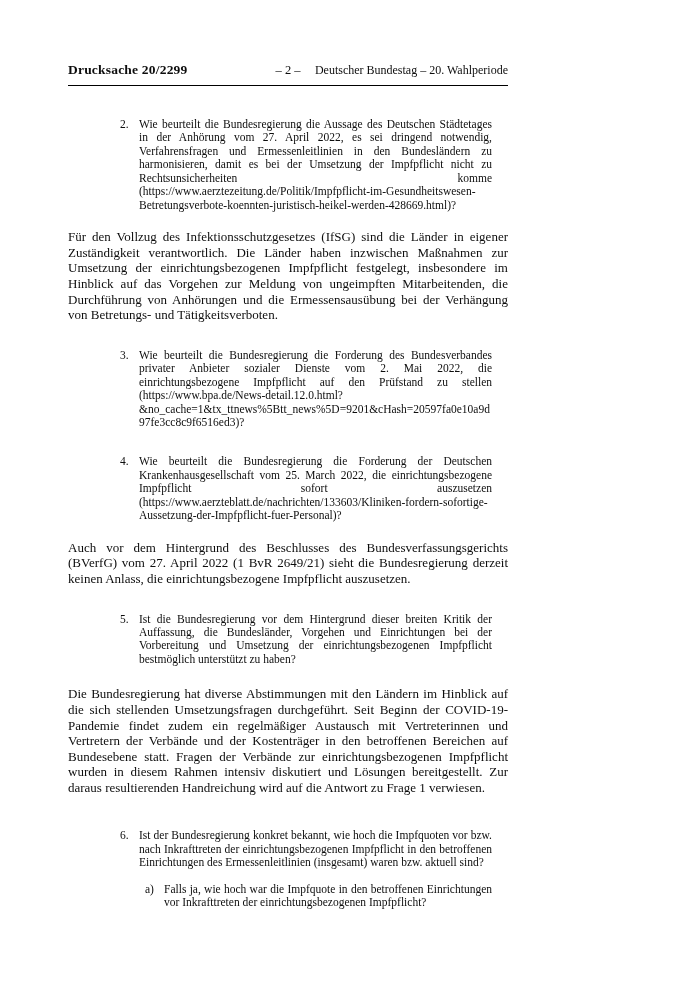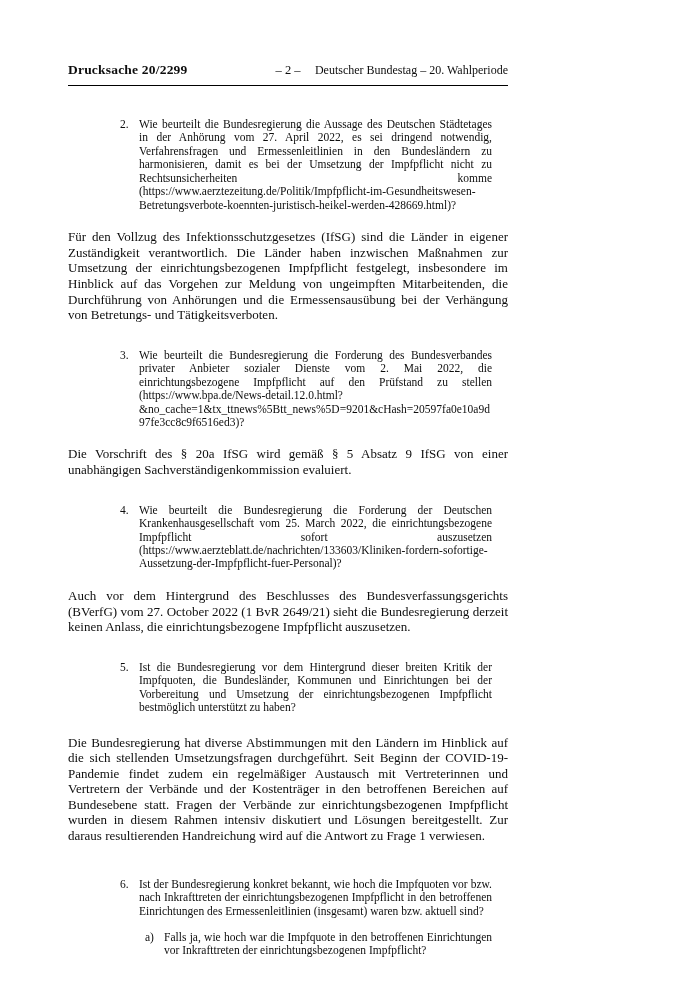--- a/index.html
+++ b/index.html
@@ -106,31 +106,30 @@
   <div class="question first">
     <span class="q-num">2.</span>
     <span class="q-text">Wie beurteilt die Bundesregierung die Aussage des Deutschen Städtetages in der Anhörung vom 27. April 2022, es sei dringend notwendig, Verfahrensfragen und Ermessenleitlinien in den Bundesländern zu harmonisieren, damit es bei der Umsetzung der Impfpflicht nicht zu Rechtsunsicherheiten komme (https://www.aerztezeitung.de/Politik/Impfpflicht-im-Gesundheitswesen-Betretungsverbote-koennten-juristisch-heikel-werden-428669.html)?</span>
   </div>
   <p class="answer">Für den Vollzug des Infektionsschutzgesetzes (IfSG) sind die Länder in eigener Zuständigkeit verantwortlich. Die Länder haben inzwischen Maßnahmen zur Umsetzung der einrichtungsbezogenen Impfpflicht festgelegt, insbesondere im Hinblick auf das Vorgehen zur Meldung von ungeimpften Mitarbeitenden, die Durchführung von Anhörungen und die Ermessensausübung bei der Verhängung von Betretungs- und Tätigkeitsverboten.</p>
 
   <div class="question">
     <span class="q-num">3.</span>
     <span class="q-text">Wie beurteilt die Bundesregierung die Forderung des Bundesverbandes privater Anbieter sozialer Dienste vom 2. Mai 2022, die einrichtungsbezogene Impfpflicht auf den Prüfstand zu stellen (https://www.bpa.de/News-detail.12.0.html?&amp;no_cache=1&amp;tx_ttnews%5Btt_news%5D=9201&amp;cHash=20597fa0e10a9d97fe3cc8c9f6516ed3)?</span>
   </div>
-  <p class="answer">Die Vorschrift des § 20a IfSG wird gemäß § 5 Absatz 9 IfSG von einer unabhängigen Sachverständigenkommission evaluiert.</p>
 
   <div class="question">
     <span class="q-num">4.</span>
     <span class="q-text">Wie beurteilt die Bundesregierung die Forderung der Deutschen Krankenhausgesellschaft vom 25. March 2022, die einrichtungsbezogene Impfpflicht sofort auszusetzen (https://www.aerzteblatt.de/nachrichten/133603/Kliniken-fordern-sofortige-Aussetzung-der-Impfpflicht-fuer-Personal)?</span>
   </div>
-  <p class="answer">Auch vor dem Hintergrund des Beschlusses des Bundesverfassungsgerichts (BVerfG) vom 27. October 2022 (1 BvR 2649/21) sieht die Bundesregierung derzeit keinen Anlass, die einrichtungsbezogene Impfpflicht auszusetzen.</p>
+  <p class="answer">Auch vor dem Hintergrund des Beschlusses des Bundesverfassungsgerichts (BVerfG) vom 27. April 2022 (1 BvR 2649/21) sieht die Bundesregierung derzeit keinen Anlass, die einrichtungsbezogene Impfpflicht auszusetzen.</p>
 
   <div class="question">
     <span class="q-num">5.</span>
-    <span class="q-text">Ist die Bundesregierung vor dem Hintergrund dieser breiten Kritik der Impfquoten, die Bundesländer, Kommunen und Einrichtungen bei der Vorbereitung und Umsetzung der einrichtungsbezogenen Impfpflicht bestmöglich unterstützt zu haben?</span>
+    <span class="q-text">Ist die Bundesregierung vor dem Hintergrund dieser breiten Kritik der Auffassung, die Bundesländer, Vorgehen und Einrichtungen bei der Vorbereitung und Umsetzung der einrichtungsbezogenen Impfpflicht bestmöglich unterstützt zu haben?</span>
   </div>
   <p class="answer mt-md">Die Bundesregierung hat diverse Abstimmungen mit den Ländern im Hinblick auf die sich stellenden Umsetzungsfragen durchgeführt. Seit Beginn der COVID-19-Pandemie findet zudem ein regelmäßiger Austausch mit Vertreterinnen und Vertretern der Verbände und der Kostenträger in den betroffenen Bereichen auf Bundesebene statt. Fragen der Verbände zur einrichtungsbezogenen Impfpflicht wurden in diesem Rahmen intensiv diskutiert und Lösungen bereitgestellt. Zur daraus resultierenden Handreichung wird auf die Antwort zu Frage 1 verwiesen.</p>
 
   <div class="question mt-lg">
     <span class="q-num">6.</span>
     <span class="q-text">Ist der Bundesregierung konkret bekannt, wie hoch die Impfquoten vor bzw. nach Inkrafttreten der einrichtungsbezogenen Impfpflicht in den betroffenen Einrichtungen des Ermessenleitlinien (insgesamt) waren bzw. aktuell sind?</span>
   </div>
 
   <div class="sub-question">
     <span class="q-num">a)</span>

